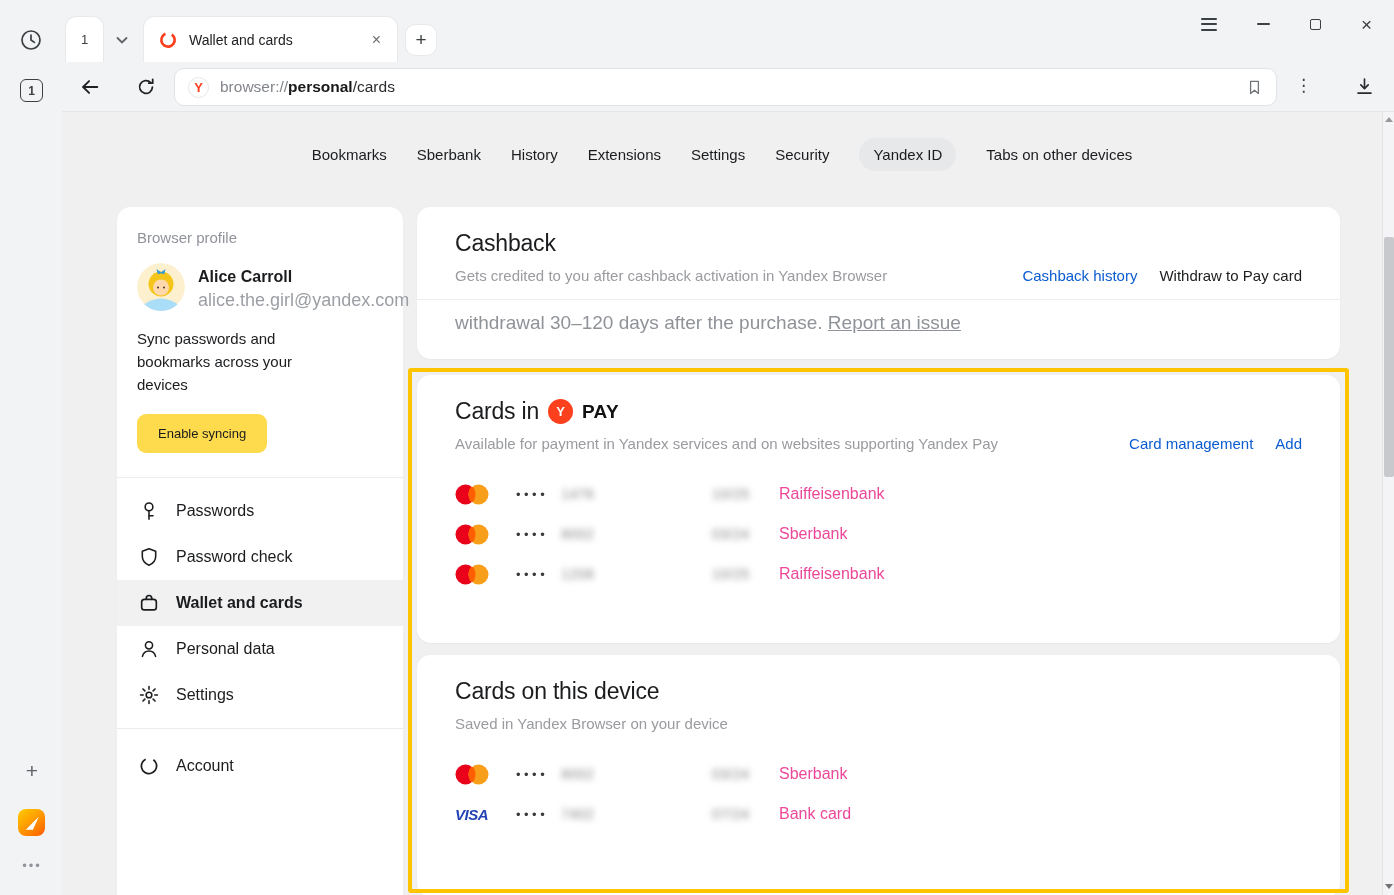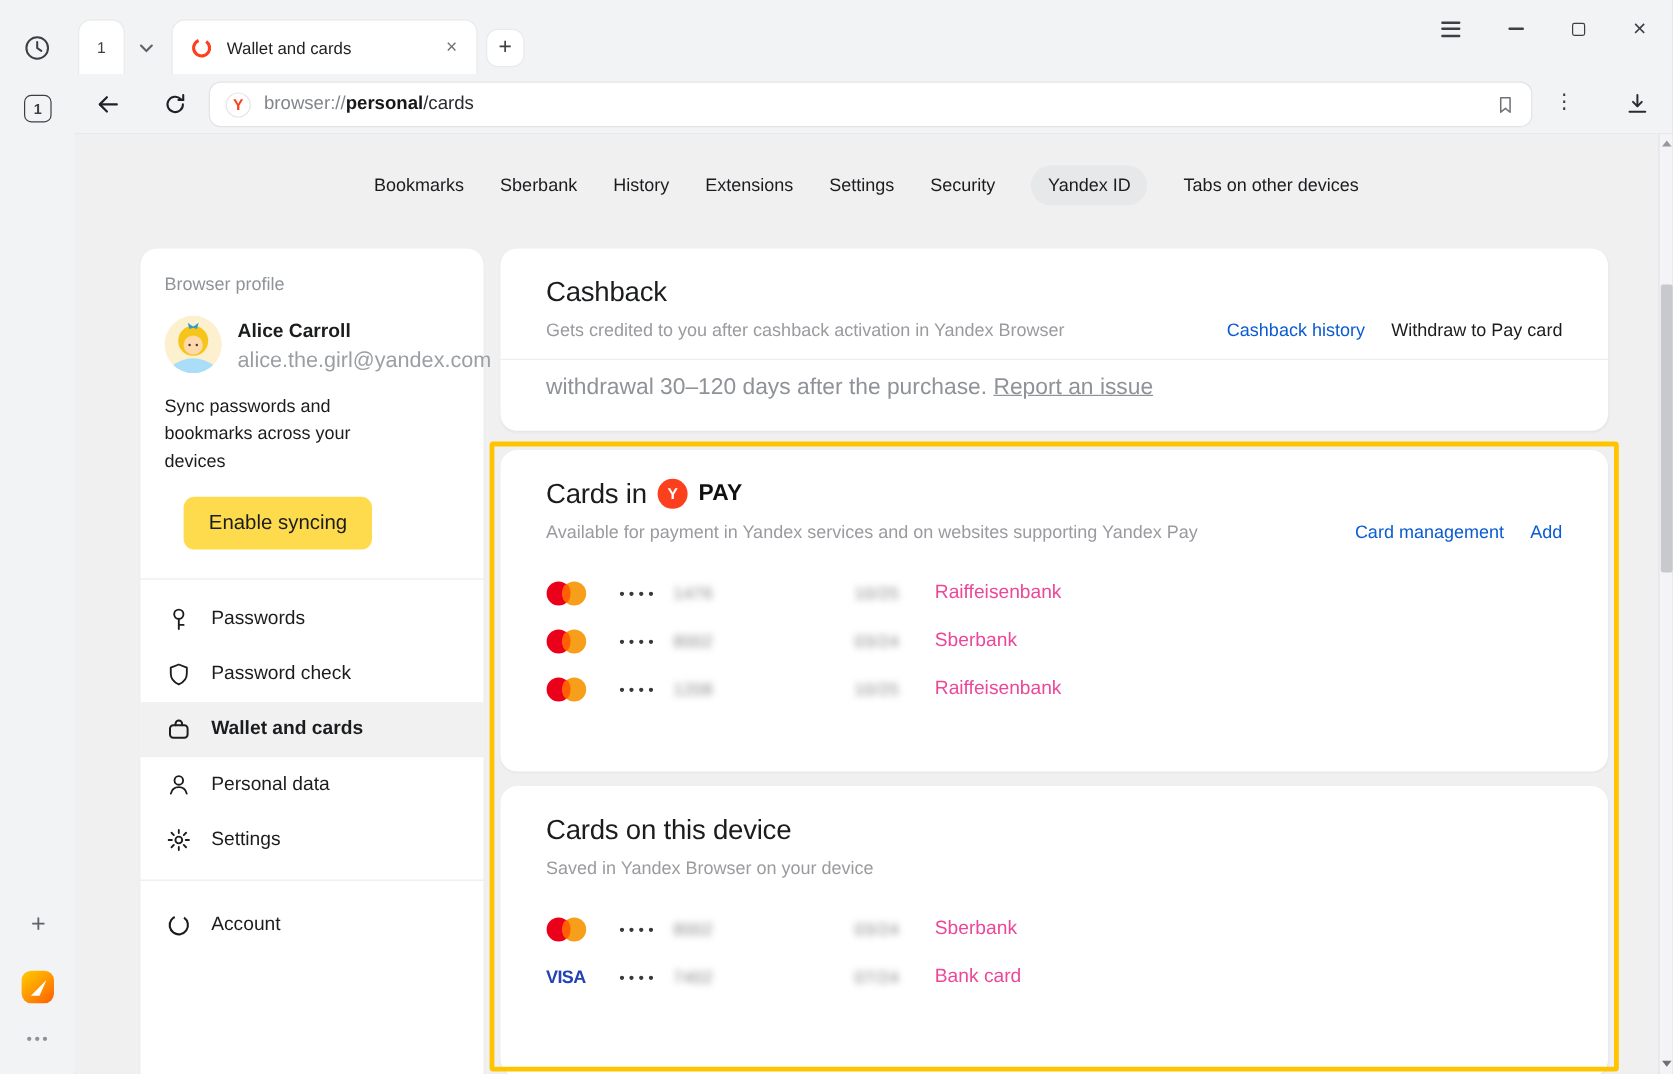--- a/index.html
+++ b/index.html
@@ -69,22 +69,22 @@
 
   
   .profile-card{left:55px;top:95px;width:286px;height:720px}
   .pc-head{padding:22px 20px 0}
   .pc-label{font-size:15px;color:#8f9399;margin-bottom:17px}
   .pc-user{display:flex;align-items:flex-end;gap:13px}
   .avatar{width:48px;height:48px;border-radius:50%;overflow:hidden;flex:0 0 auto}
   .pc-name{font-size:16px;font-weight:700;color:#1b1c1e}
   .pc-email{font-size:18px;color:#9b9fa4;margin-top:4px}
   .pc-sync{font-size:15px;line-height:1.52;margin-top:17px;width:195px;color:#1b1c1e}
-  .sync-btn{display:inline-block;margin:18px 16px 24px;background:#fedb4d;border:none;border-radius:9px;
-    padding:12px 21px;font-size:17px;font-family:inherit;color:#1b1c1e;cursor:pointer}
+  .sync-btn{display:inline-block;margin:18px 0 24px;background:#fedb4d;border:none;border-radius:9px;
+    padding:12px 21px;font-size:13px;font-family:inherit;color:#1b1c1e;cursor:pointer}
   .pc-div{border-top:1px solid #ececee}
   .pc-menu{padding:10px 0}
   .pc-item{display:flex;align-items:center;gap:16px;padding:12px 21px;font-size:16px;color:#1b1c1e}
   .pc-item.active{background:#f1f1f2;font-weight:700}
   .pc-item .ic{width:22px;height:22px;flex:0 0 auto;display:flex;align-items:center;justify-content:center}
   .pc-account{padding:14px 0 10px}
 
   
   .cashback-card{left:355px;top:95px;width:923px;height:152px}
   .card-head{padding:23px 38px 0}
@@ -99,21 +99,21 @@
 
   .paycards-card{left:355px;top:263px;width:923px;height:268px}
   .device-card{left:355px;top:543px;width:923px;height:242px}
   .title-row{display:flex;align-items:center;gap:9px}
   .ypay-circle{width:25px;height:25px;border-radius:50%;background:#fc3f1d;display:flex;align-items:center;
     justify-content:center;color:#fff;font-size:13px;font-weight:700}
   .ypay-word{font-size:19px;font-weight:800;letter-spacing:.3px;color:#111}
   .rows{margin-top:22px;padding:0 38px}
   .card-row{display:flex;align-items:center;height:40px}
   .net{width:42px;flex:0 0 auto;display:flex;align-items:center}
-  .visa-word{font-weight:800;font-size:15px;color:#2342b4;letter-spacing:-.5px}
+  .visa-word{font-style:italic;font-weight:800;font-size:15px;color:#2342b4;letter-spacing:-.5px}
   .mask{width:196px;margin-left:19px;display:flex;align-items:center;gap:13px;flex:0 0 auto}
   .dots{font-size:13px;letter-spacing:3.5px;color:#3a3a3e;line-height:1}
   .blur{filter:blur(3px);color:#85868a;font-size:14px;letter-spacing:.5px}
   .expiry{width:67px;flex:0 0 auto}
   .bank{font-size:16px;color:#ec4899}
 
   
   .annotation{position:absolute;left:346px;top:256px;width:941px;height:525px;border:4px solid #ffc400;
     border-radius:3px;pointer-events:none;z-index:5}
 

